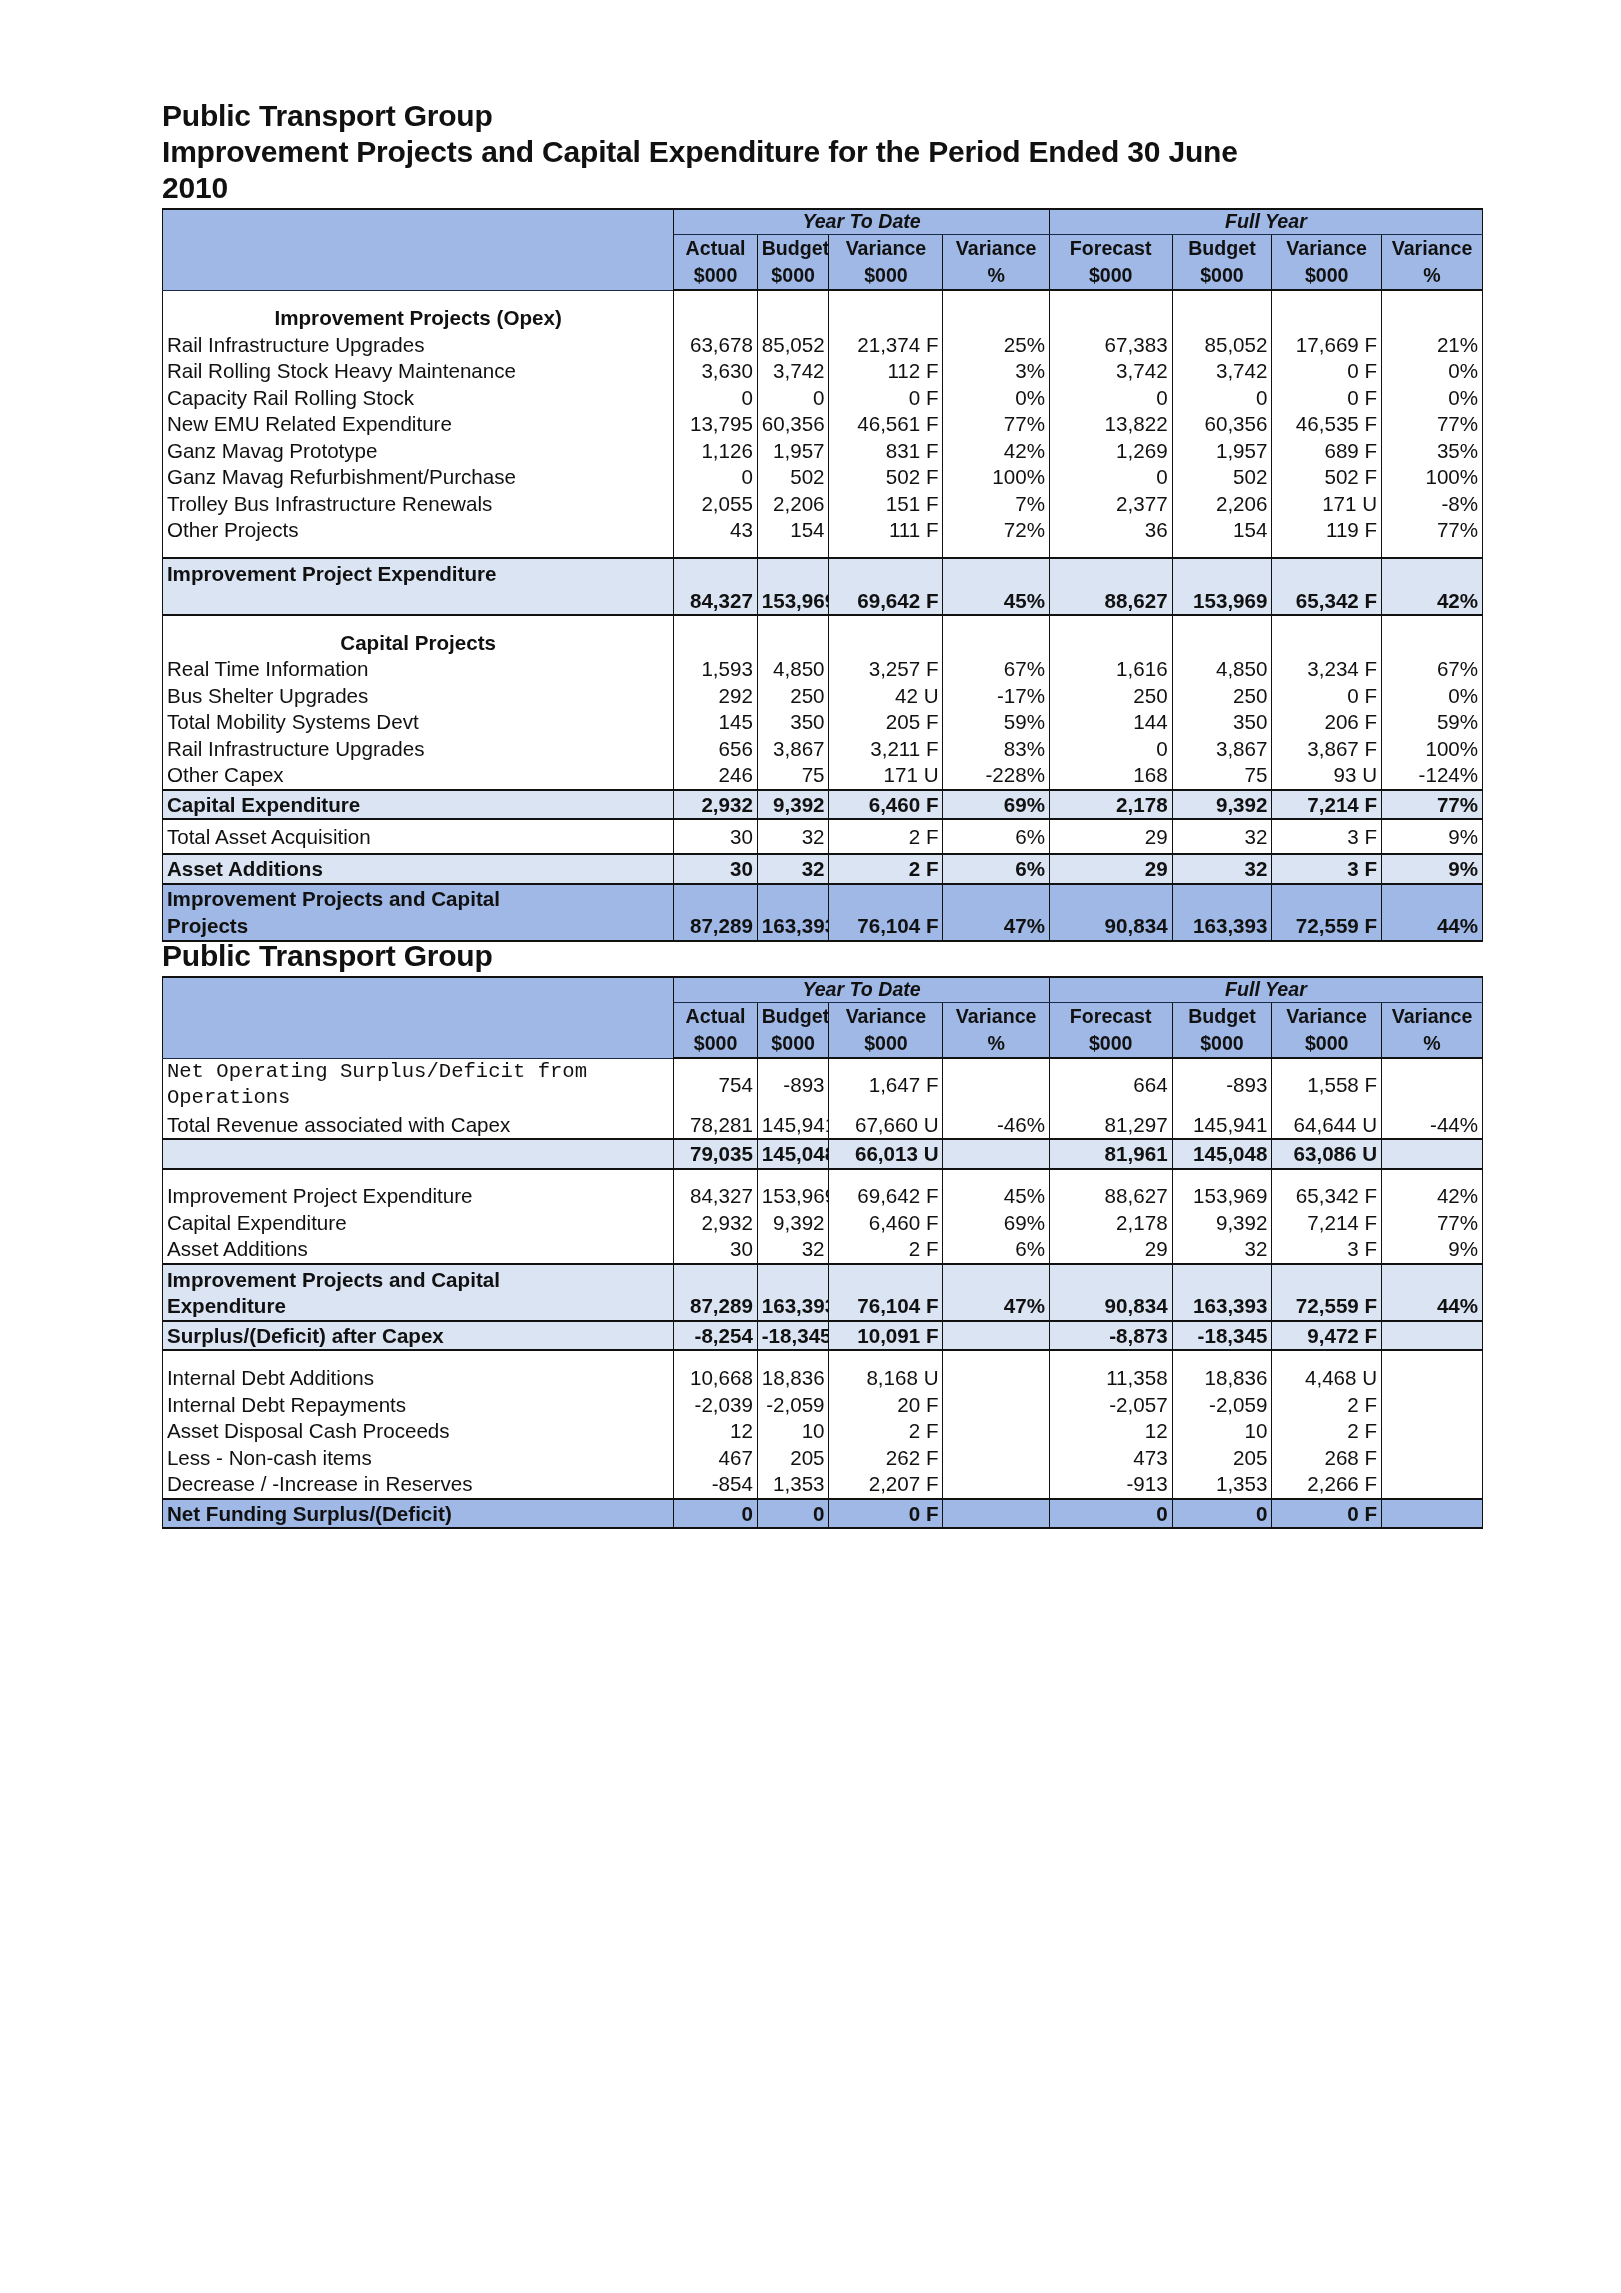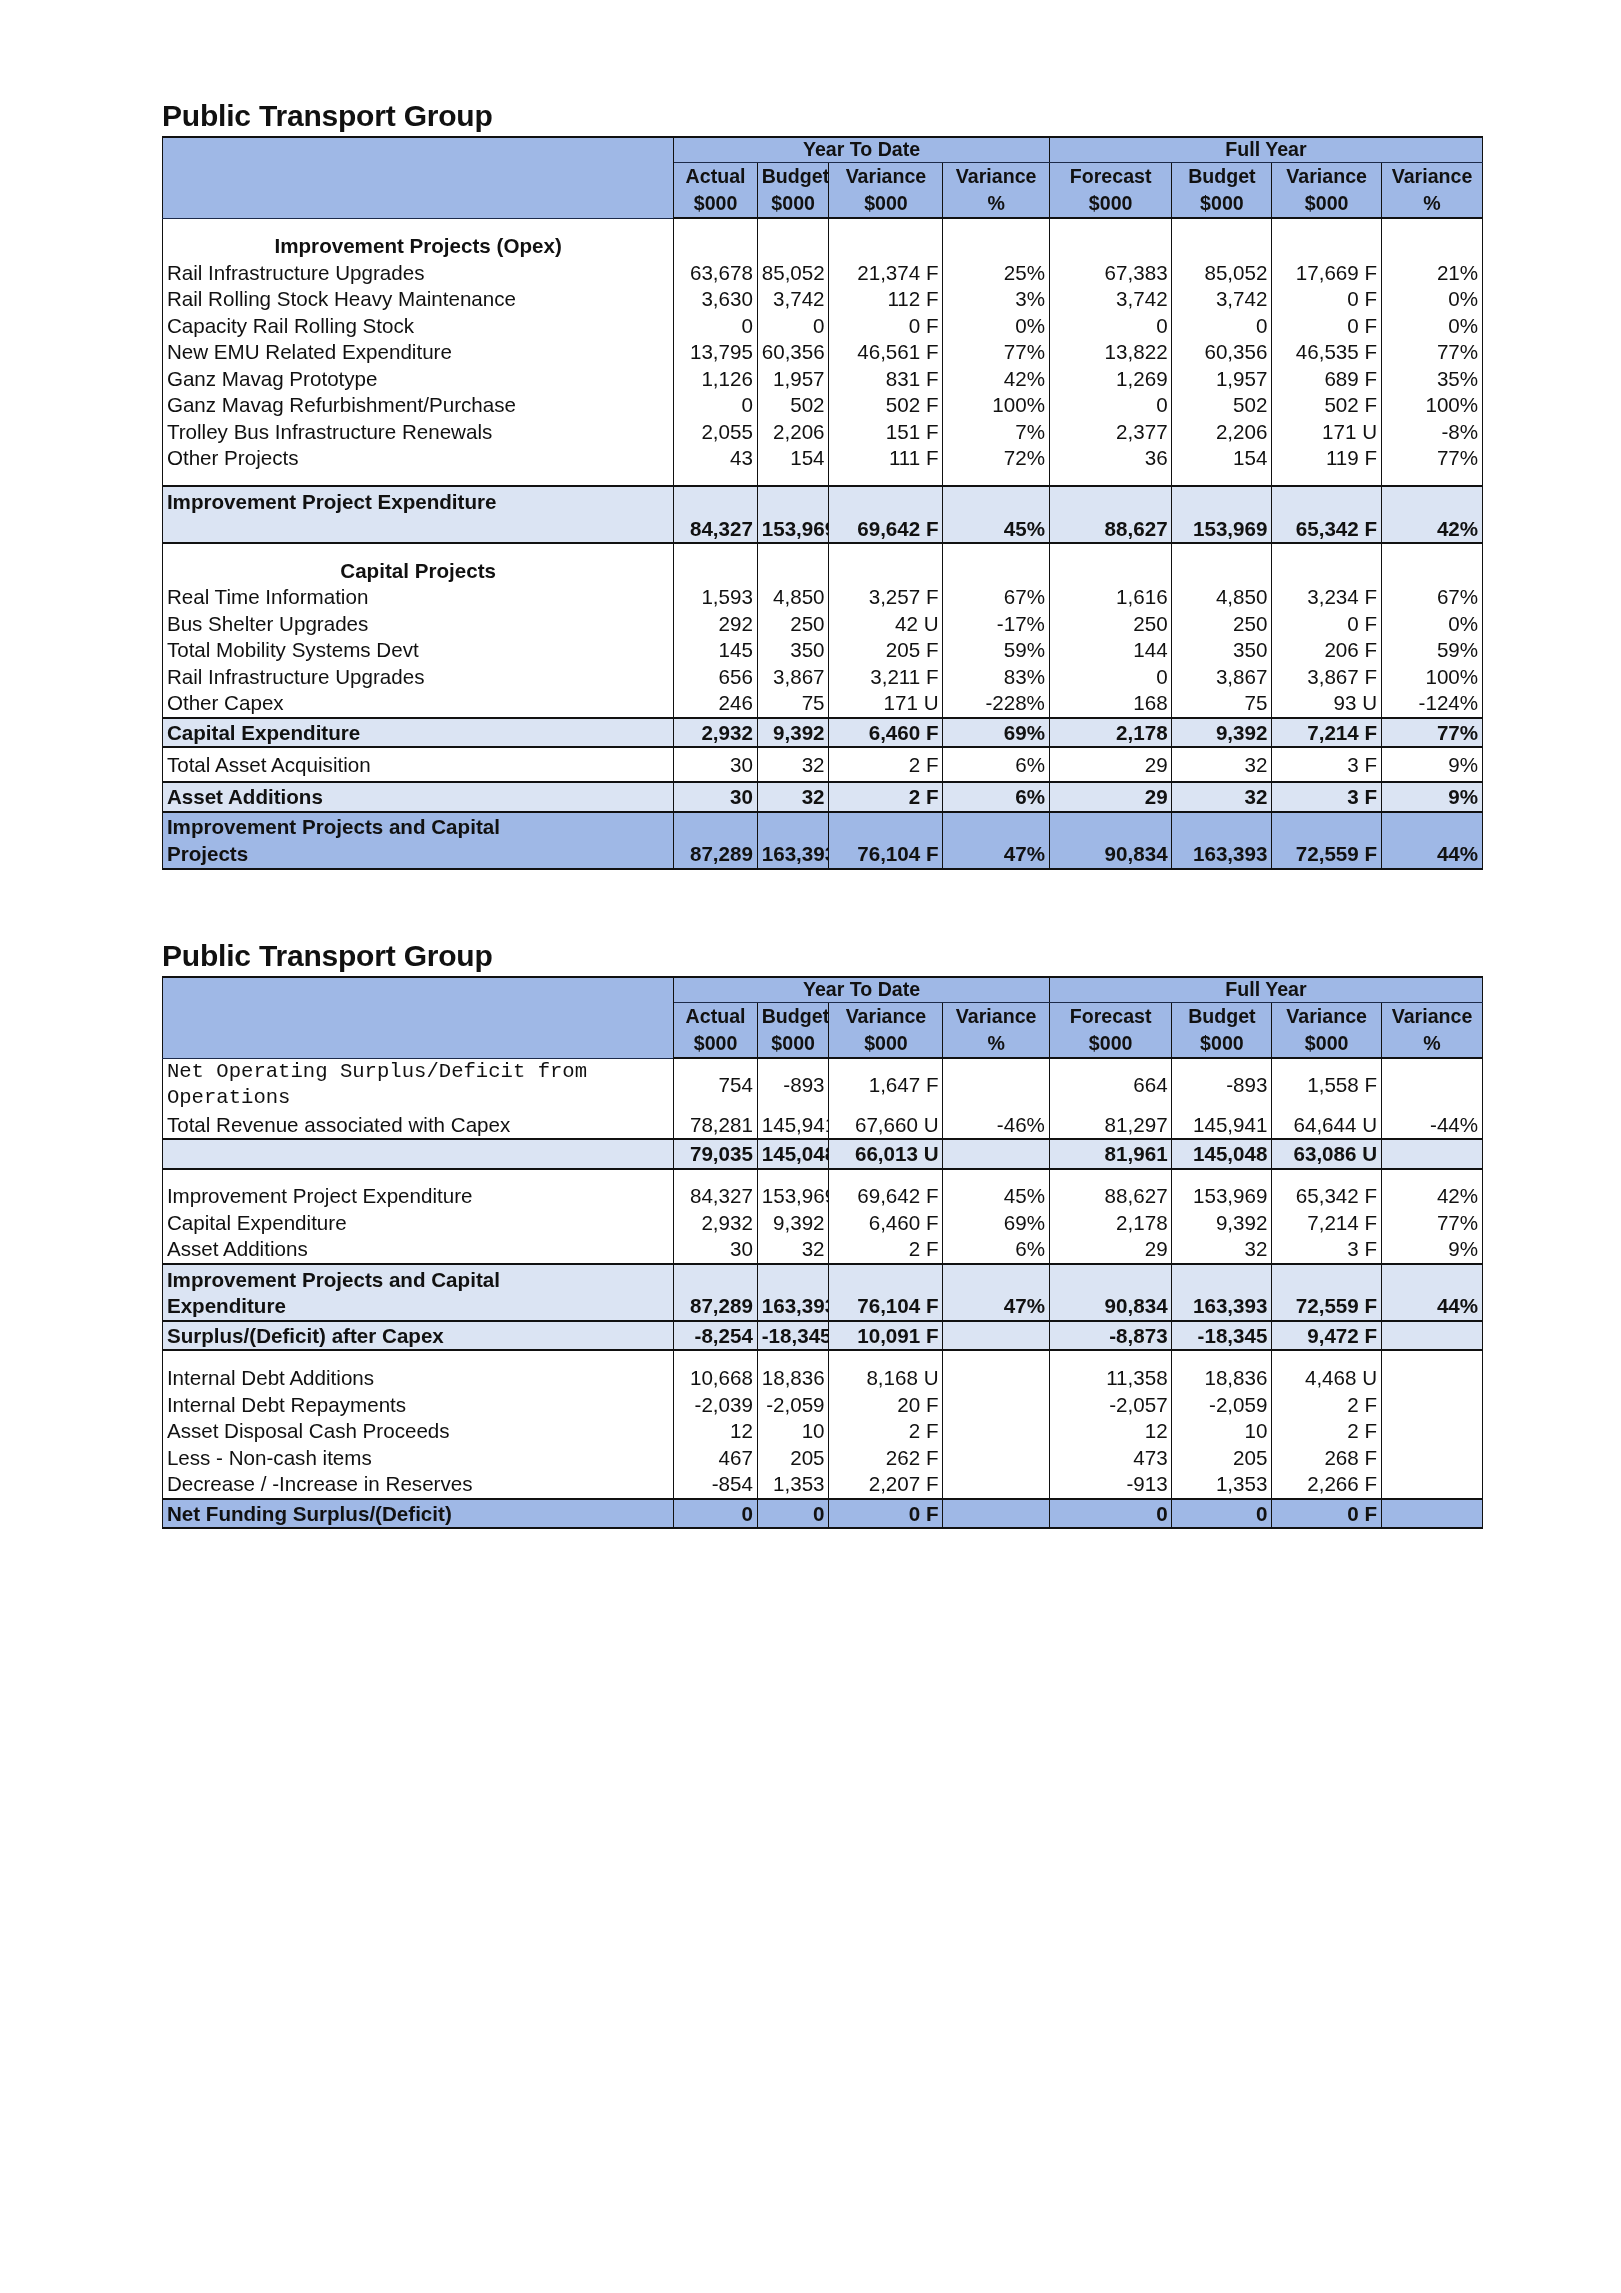--- a/index.html
+++ b/index.html
@@ -14,21 +14,21 @@
   col.c-b { width: 66px; }
   col.c-c { width: 105px; }
   col.c-d { width: 98px; }
   col.c-e { width: 113px; }
   col.c-f { width: 92px; }
   col.c-g { width: 101px; }
   col.c-h { width: 93px; }
   td, th { border-left: 1.5px solid #111; border-right: 1.5px solid #111; font-size: 20.6px; padding: 0 3.9px; white-space: nowrap; overflow: hidden; }
   th { background: #9fb8e6; font-weight: bold; font-size: 19.6px; text-align: center; }
   thead tr.hrow1 th { border-top: 2px solid #111; border-bottom: 1.5px solid #1c2a4a; height: 23.5px; line-height: 23.5px; }
-  thead tr.hrow1 th.grp { font-weight: bold; }
+  thead tr.hrow1 th.grp { font-weight: bold; font-style: italic; }
   thead tr.hrow2 th { height: 27.4px; line-height: 27.4px; }
   thead tr.hrow3 th { height: 27.4px; line-height: 27.4px; border-bottom: 2px solid #111; text-align: center; }
   thead th.blank { border-right: 1.5px solid #111; }
   td.num { text-align: right; }
   td.lbl { text-align: left; }
   tr.row td { height: 26.5px; line-height: 26.5px; }
   tr.section-head td { height: 26.5px; line-height: 26.5px; font-weight: bold; text-align: center; }
   tr.spacer td { height: 13.7px; }
   tr.sub td { background: #dbe4f3; font-weight: bold; border-top: 2px solid #111; border-bottom: 2px solid #111; }
   tr.sub.tall td { height: 53px; vertical-align: bottom; line-height: 26.5px; }
@@ -36,20 +36,21 @@
   tr.sub.short td { height: 27.4px; line-height: 27.4px; }
   tr.grand td { background: #9fb8e6; font-weight: bold; border-top: 2px solid #111; border-bottom: 2px solid #111; }
   tr.grand.tall td { height: 55px; vertical-align: bottom; line-height: 27.4px; }
   tr.grand.short td { height: 27.4px; line-height: 27.4px; }
 </style>
 </head>
 <body>
 
 <div class="section sec1">
   <h1 class="title">Public Transport Group</h1>
+  <h2 class="title lbl-underline-no">Improvement Projects and Capital Expenditure for the Period Ended 30 June 2010</h2>
   <table>
     <colgroup>
       <col class="c-label">
         <col class="c-a">
         <col class="c-b">
         <col class="c-c">
         <col class="c-d">
         <col class="c-e">
         <col class="c-f">
         <col class="c-g">

